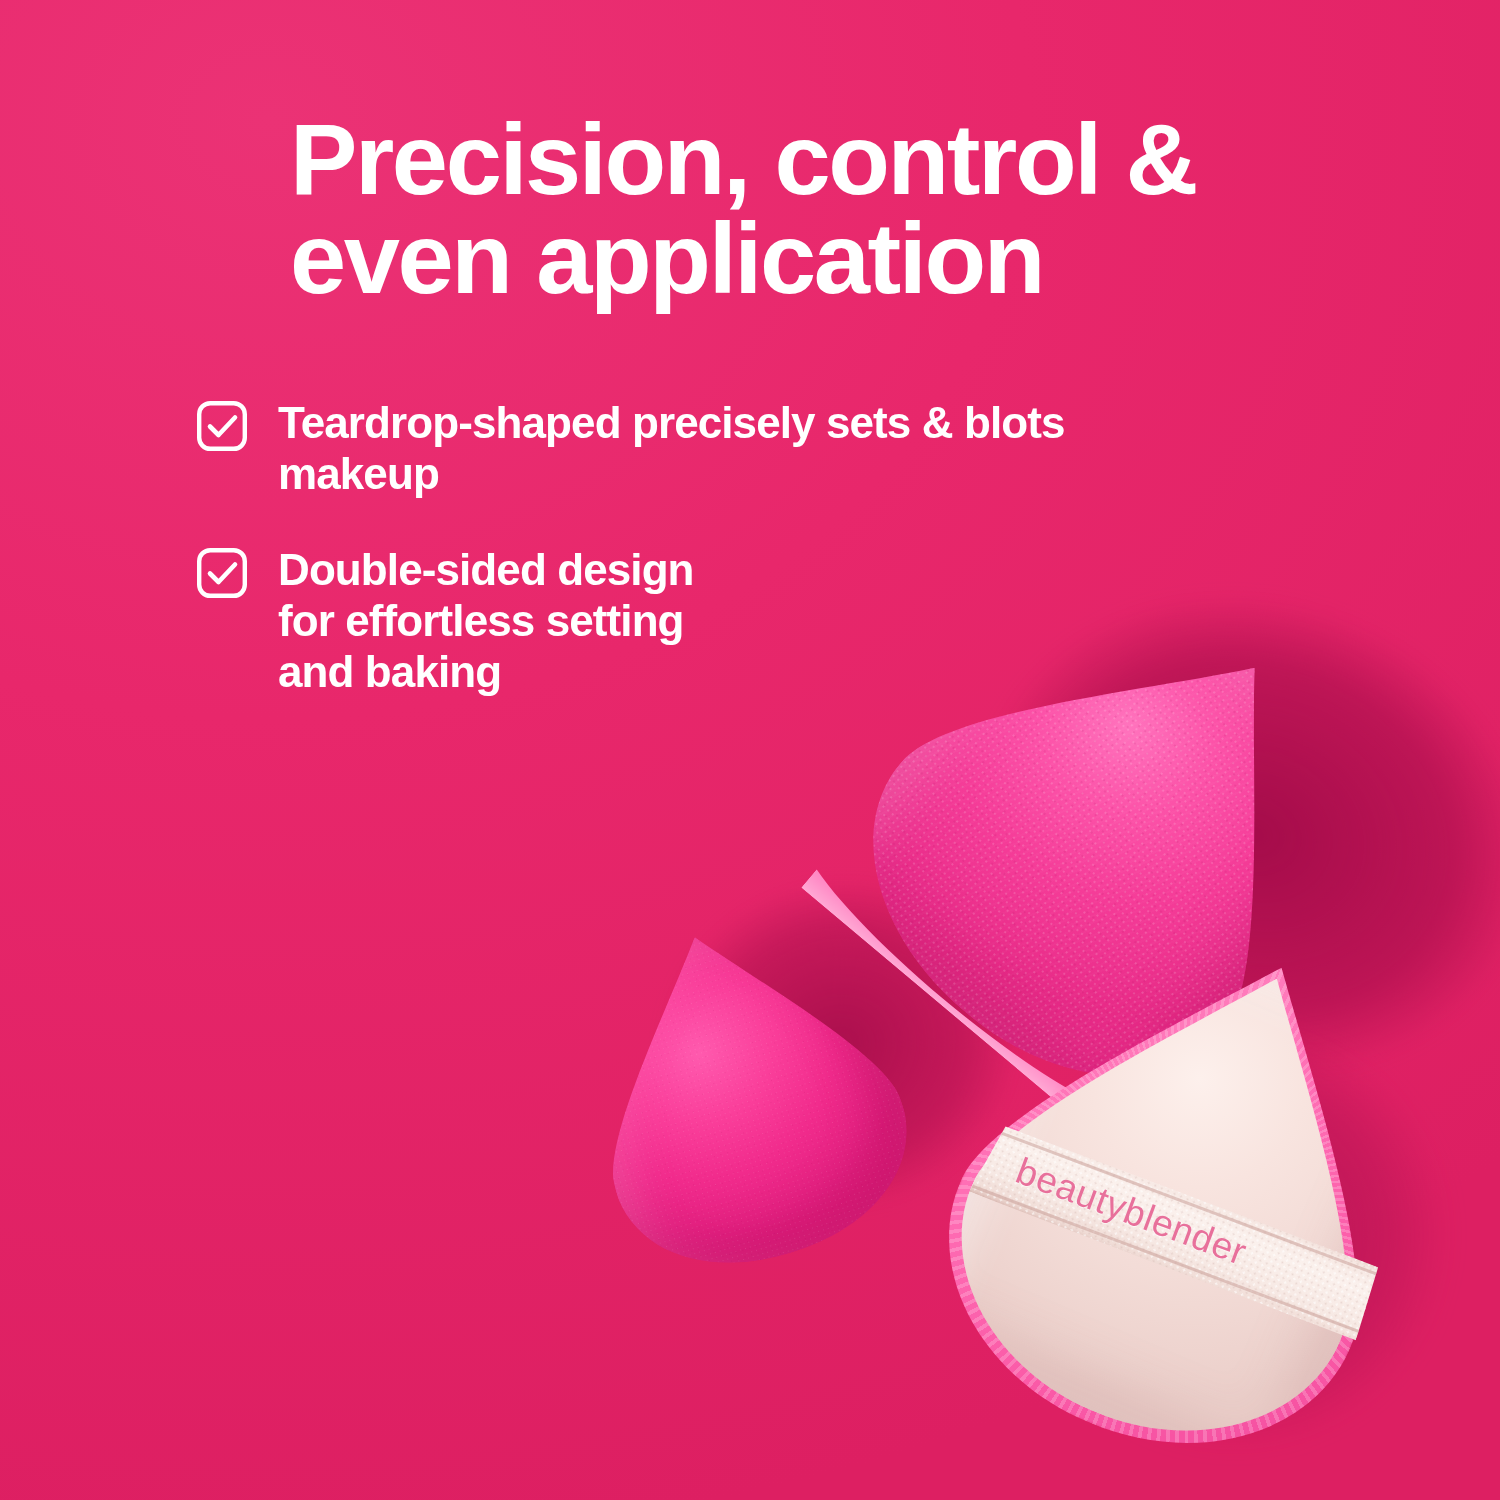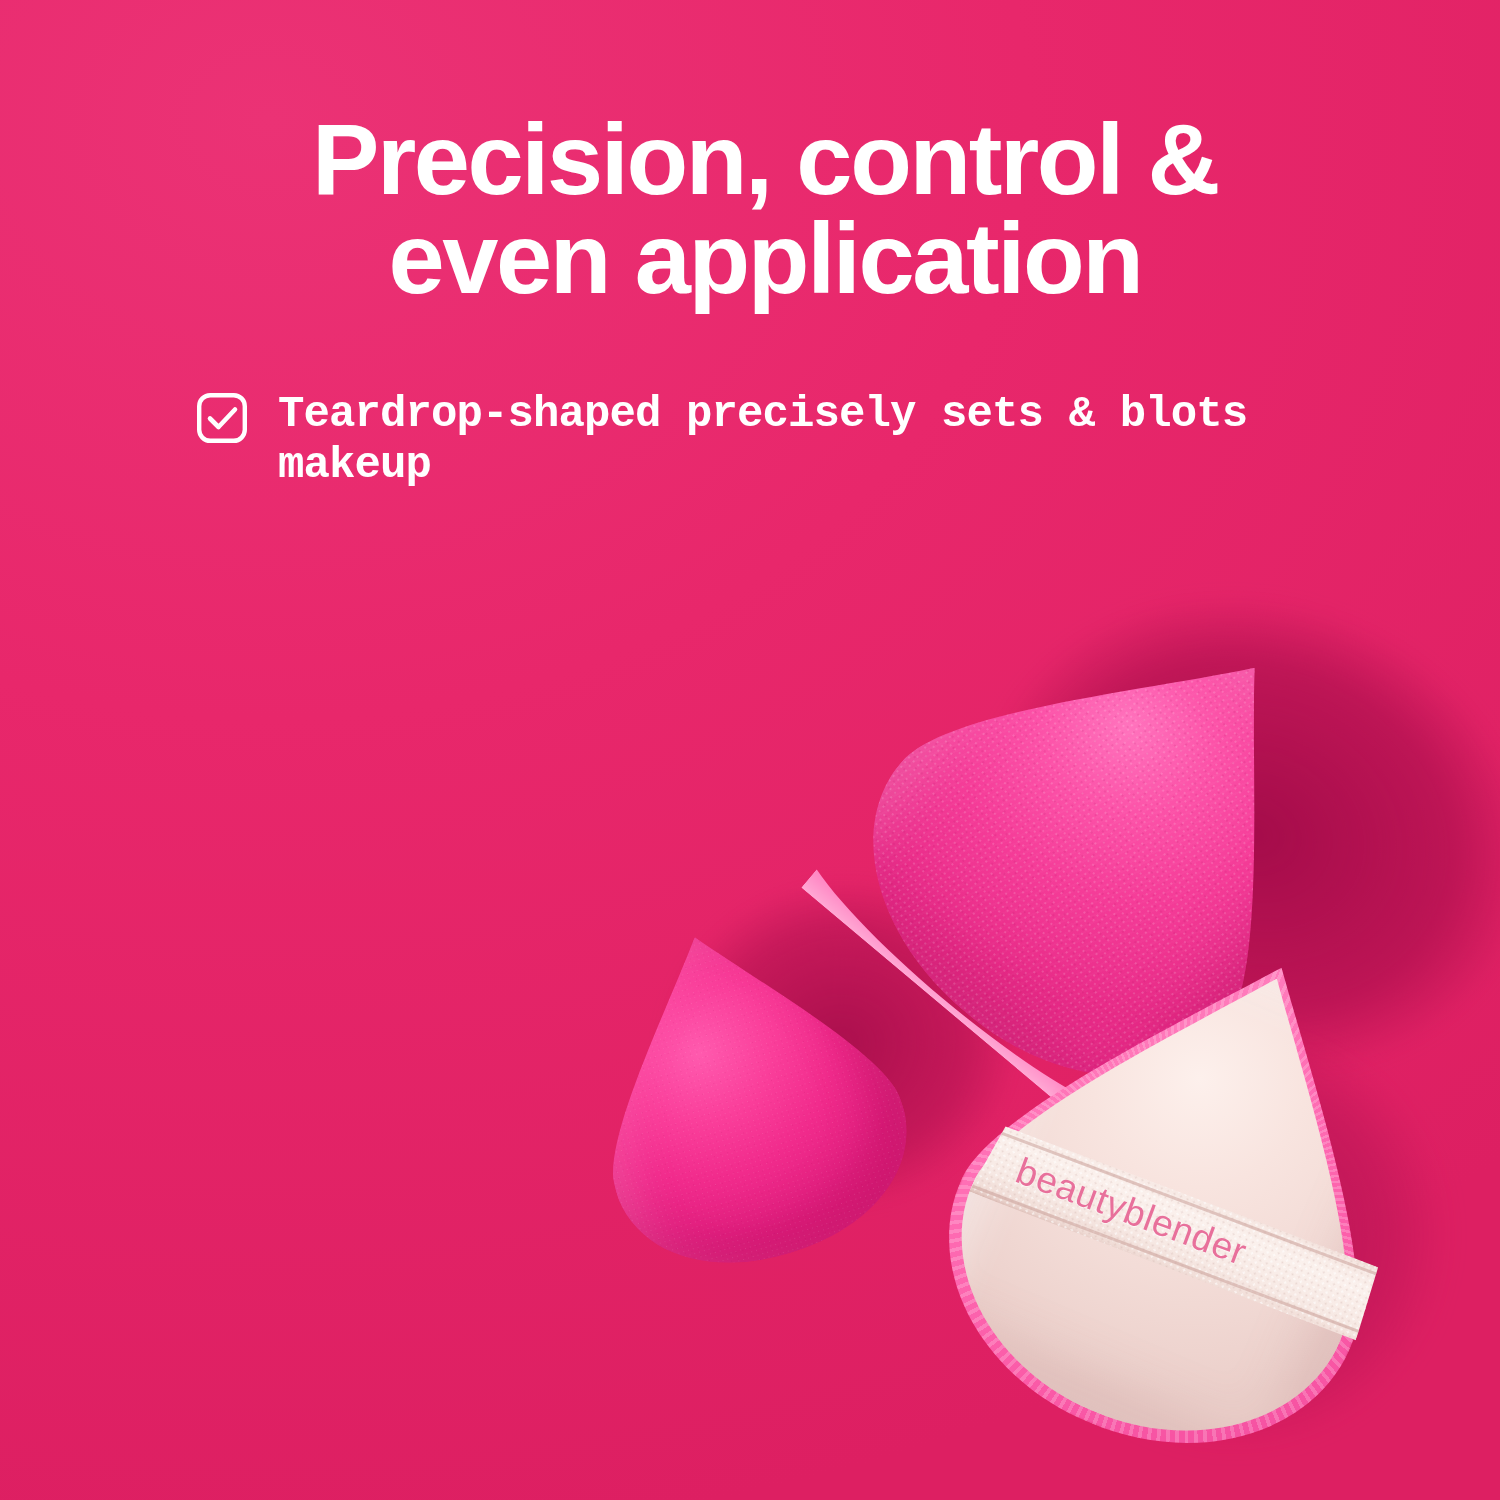--- a/index.html
+++ b/index.html
@@ -30,31 +30,30 @@
   .headline {
     position: absolute;
     left: 290px;
     top: 110px;
     width: 950px;
     color: #FFFFFF;
     font-size: 101px;
     line-height: 0.98;
     font-weight: 700;
     letter-spacing: -2.4px;
-    text-align: center;
+    text-align: left;
     white-space: pre-line;
   }
 
   
   .bullets {
     position: absolute;
     left: 196px;
-    top: 388px;
+    top: 396px;
     width: 1120px;
-    font-family: Liberation Mono, monospace;
   }
   .bullet {
     display: flex;
     align-items: flex-start;
     margin-bottom: 44px;
   }
   .checkbox {
     flex: 0 0 auto;
     width: 52px;
     height: 52px;
@@ -280,16 +279,27 @@
         <svg viewBox="0 0 52 52" xmlns="http://www.w3.org/2000/svg">
           <rect x="3.2" y="3.2" width="45.6" height="45.6" rx="11" ry="11" fill="none" stroke="#FFFFFF" stroke-width="4.4"></rect>
           <path d="M14 26.5 L22.5 35 L39 17.5" fill="none" stroke="#FFFFFF" stroke-width="4.6" stroke-linecap="round" stroke-linejoin="round"></path>
         </svg>
       </span>
       <span class="bullet-text">Teardrop-shaped precisely sets &amp; blots
 makeup</span>
     </div>
 
 
+    <div class="bullet">
+      <span class="checkbox">
+        <svg viewBox="0 0 52 52" xmlns="http://www.w3.org/2000/svg">
+          <rect x="3.2" y="3.2" width="45.6" height="45.6" rx="11" ry="11" fill="none" stroke="#FFFFFF" stroke-width="4.4"></rect>
+          <path d="M14 26.5 L22.5 35 L39 17.5" fill="none" stroke="#FFFFFF" stroke-width="4.6" stroke-linecap="round" stroke-linejoin="round"></path>
+        </svg>
+      </span>
+      <span class="bullet-text">Double-sided design
+for effortless setting
+and baking</span>
+    </div>
 
   </div>
 
 </div>
 
 </body></html>

